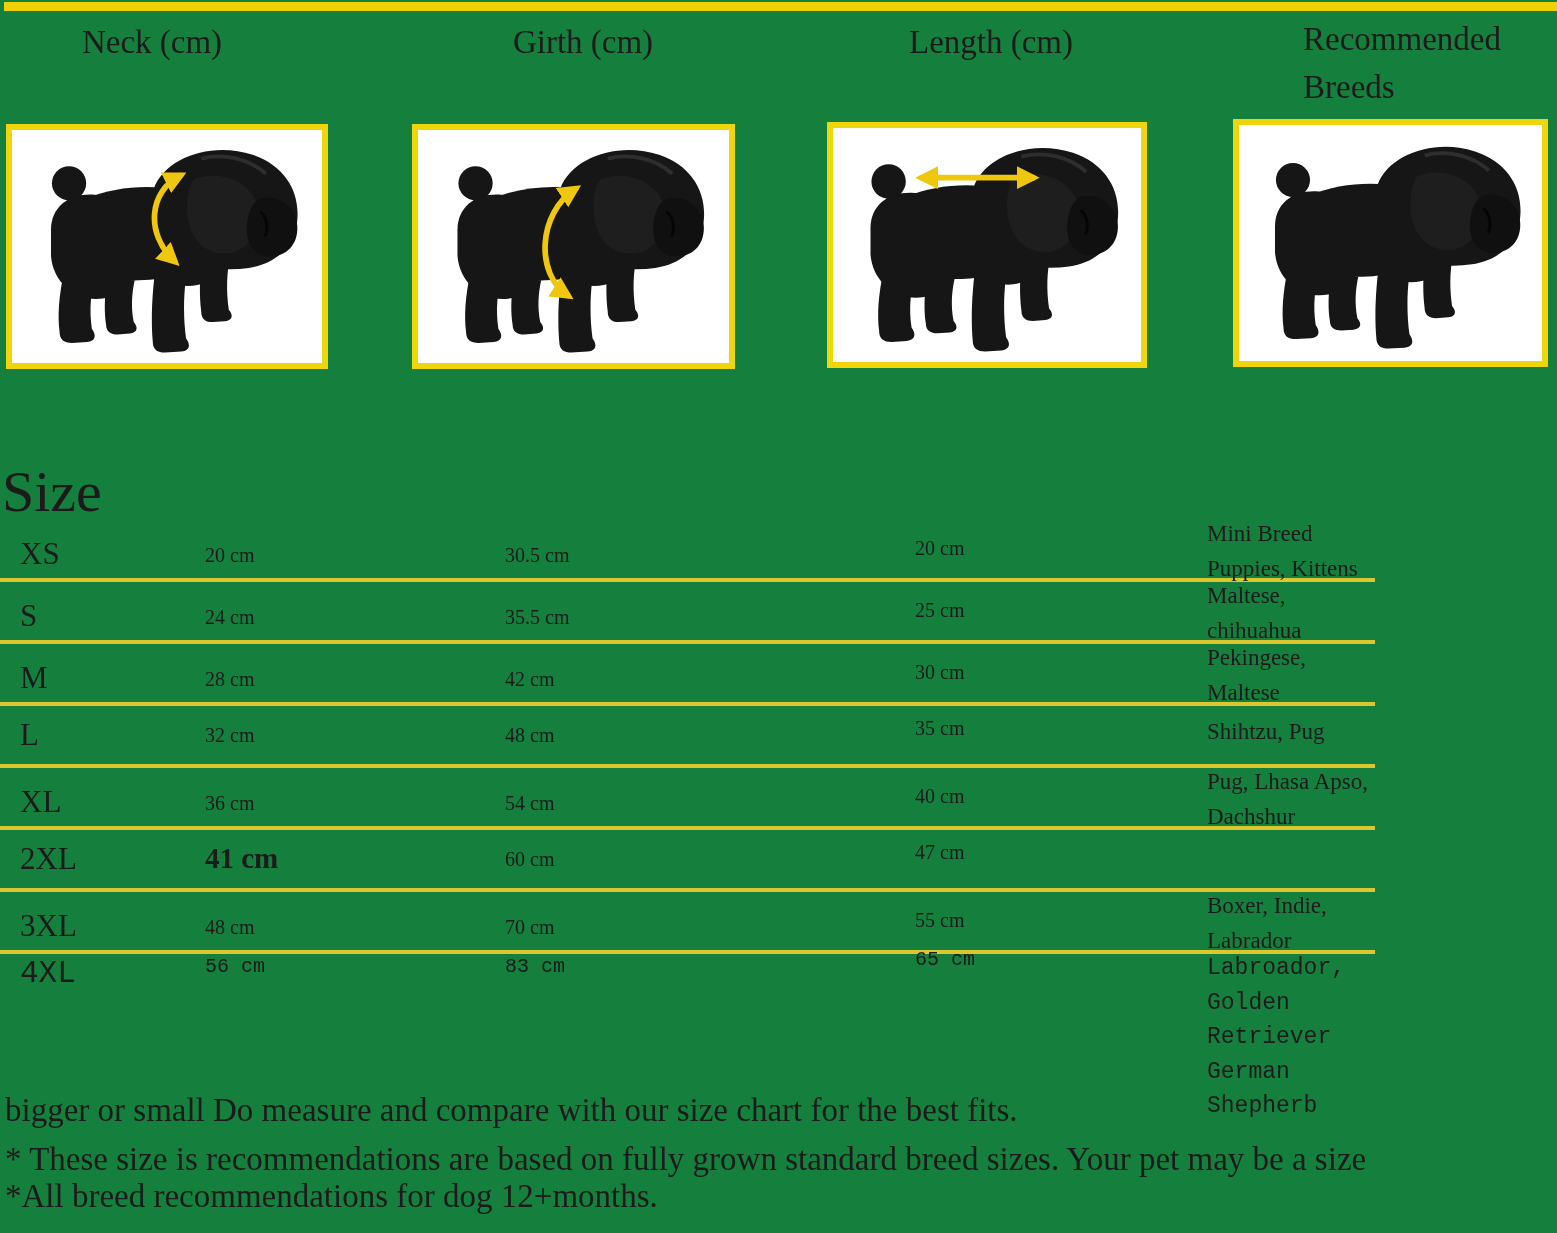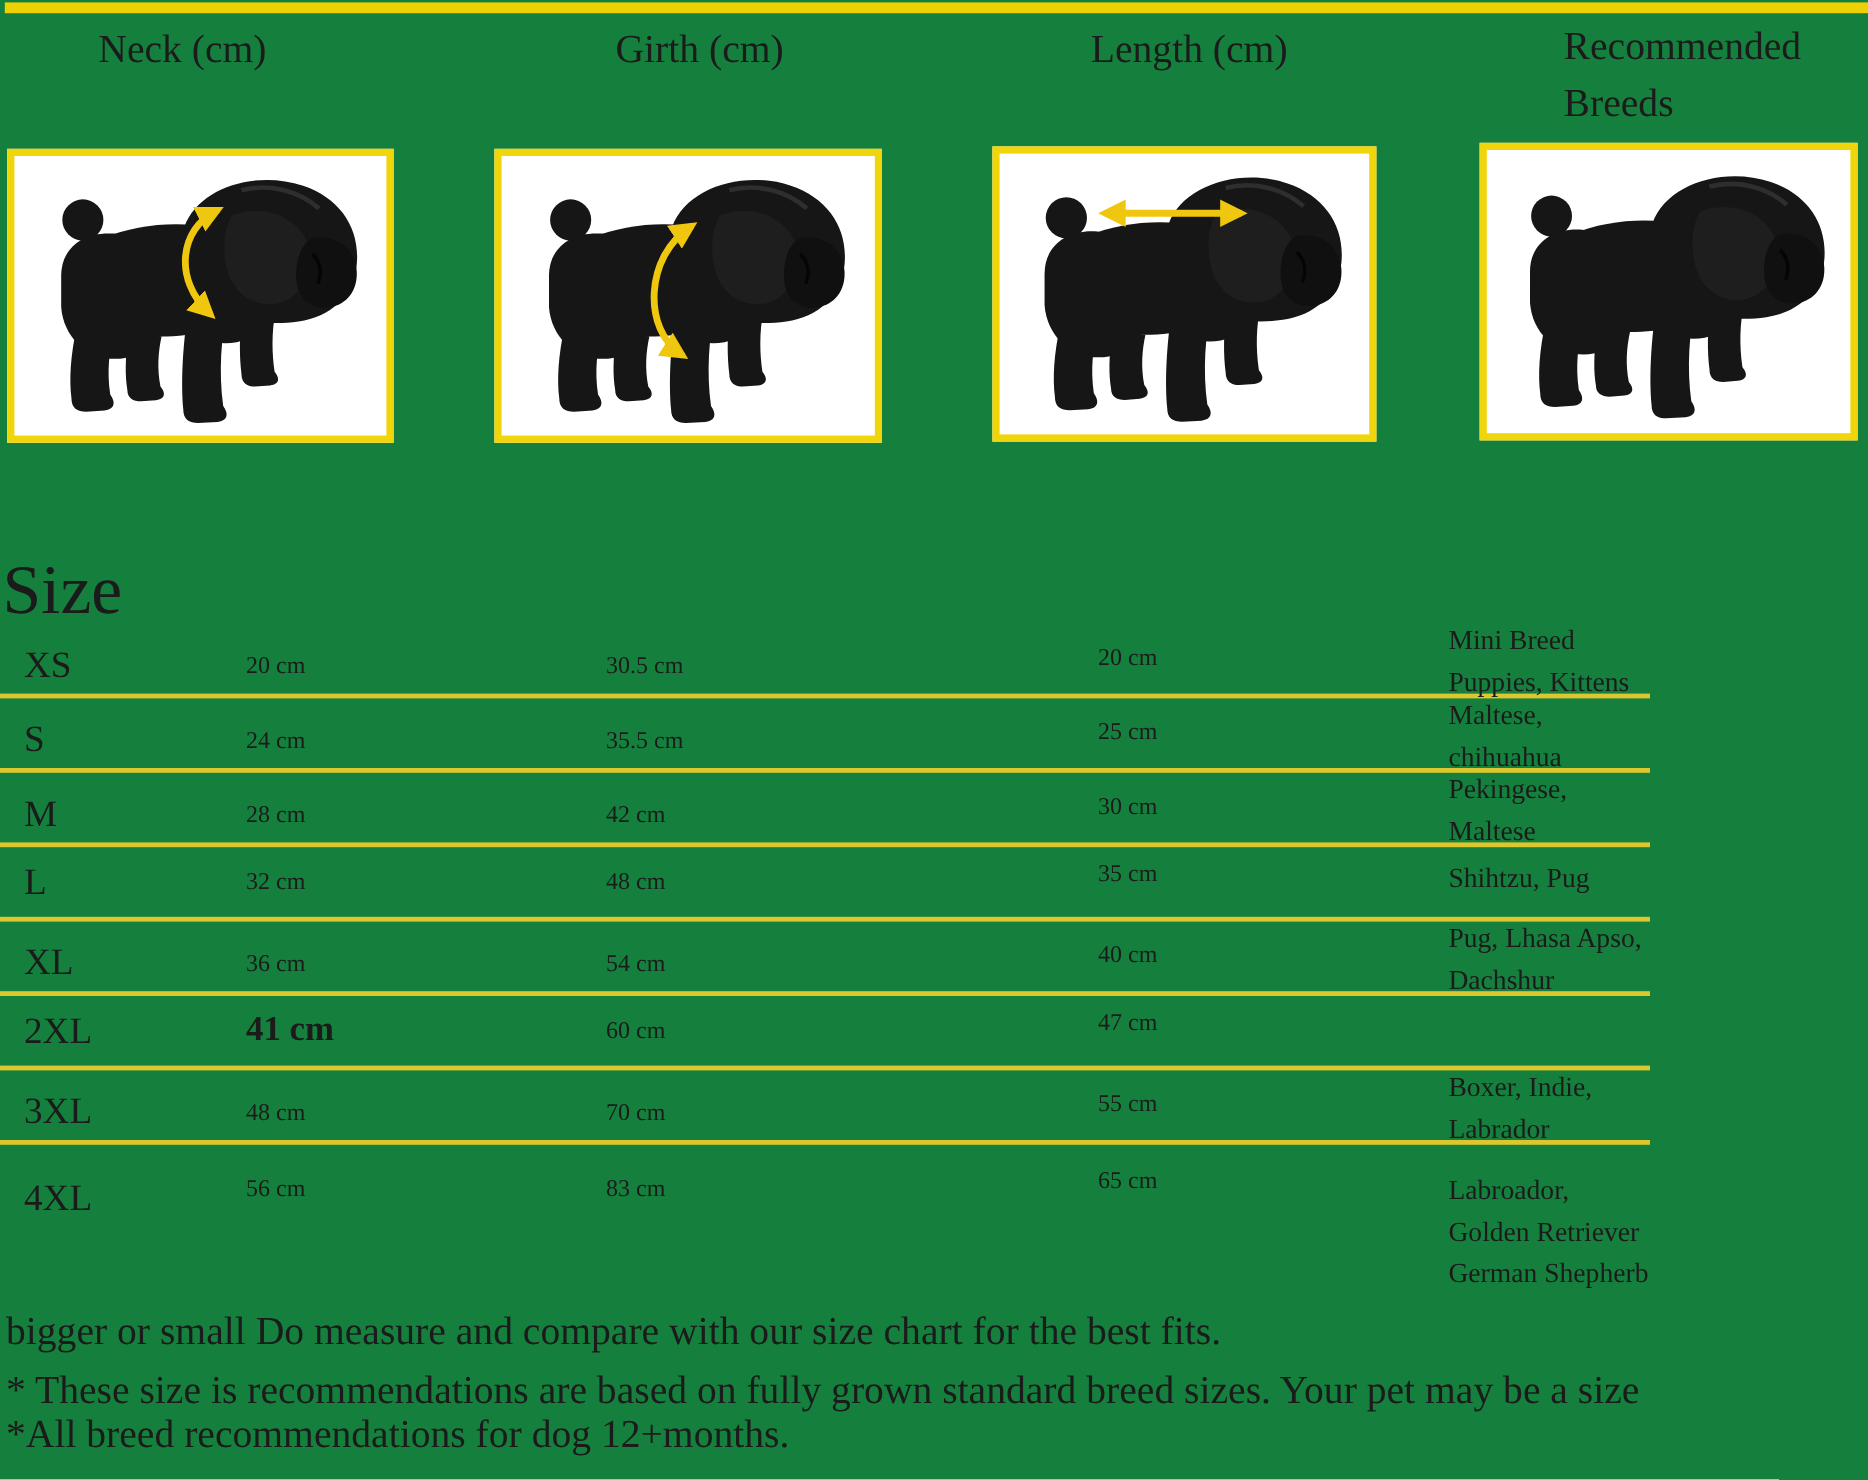--- a/index.html
+++ b/index.html
@@ -27,21 +27,21 @@
   .dog-box svg{display:block;width:100%;height:100%;}
   .arrow{fill:none;stroke:var(--arrow-y);stroke-width:6;stroke-linecap:round;}
 
   .size-heading{position:absolute;left:2px;top:458px;font-size:58px;font-weight:normal;}
 
   .size-table{position:absolute;left:0;top:520px;width:1375px;}
   .trow{display:grid;grid-template-columns:205px 300px 410px 292px 1fr;align-items:center;
         height:62px;border-bottom:4px solid var(--divider-y);}
   .trow:last-child{border-bottom:none;height:96px;}
   .trow.tall{align-items:flex-start;}
-  .trow.tall .cell{padding-top:24px;}
+  .trow.tall .cell{padding-top:0;font-family:Liberation Mono, monospace;}
   .cell{font-size:20px;line-height:1.3;}
   .c-size{padding-left:20px;font-size:31px;}
   .c-length{transform:translateY(-7px);}
   .c-breeds{font-size:23px;transform:translateY(-3px);white-space:pre-line;line-height:1.5;}
   .cell.big{font-size:29px;font-weight:bold;}
 
   .note{position:absolute;left:5px;font-size:33px;line-height:49px;}
   .note-1{top:1086px;}
   .note-2{top:1172px;}
 </style>

